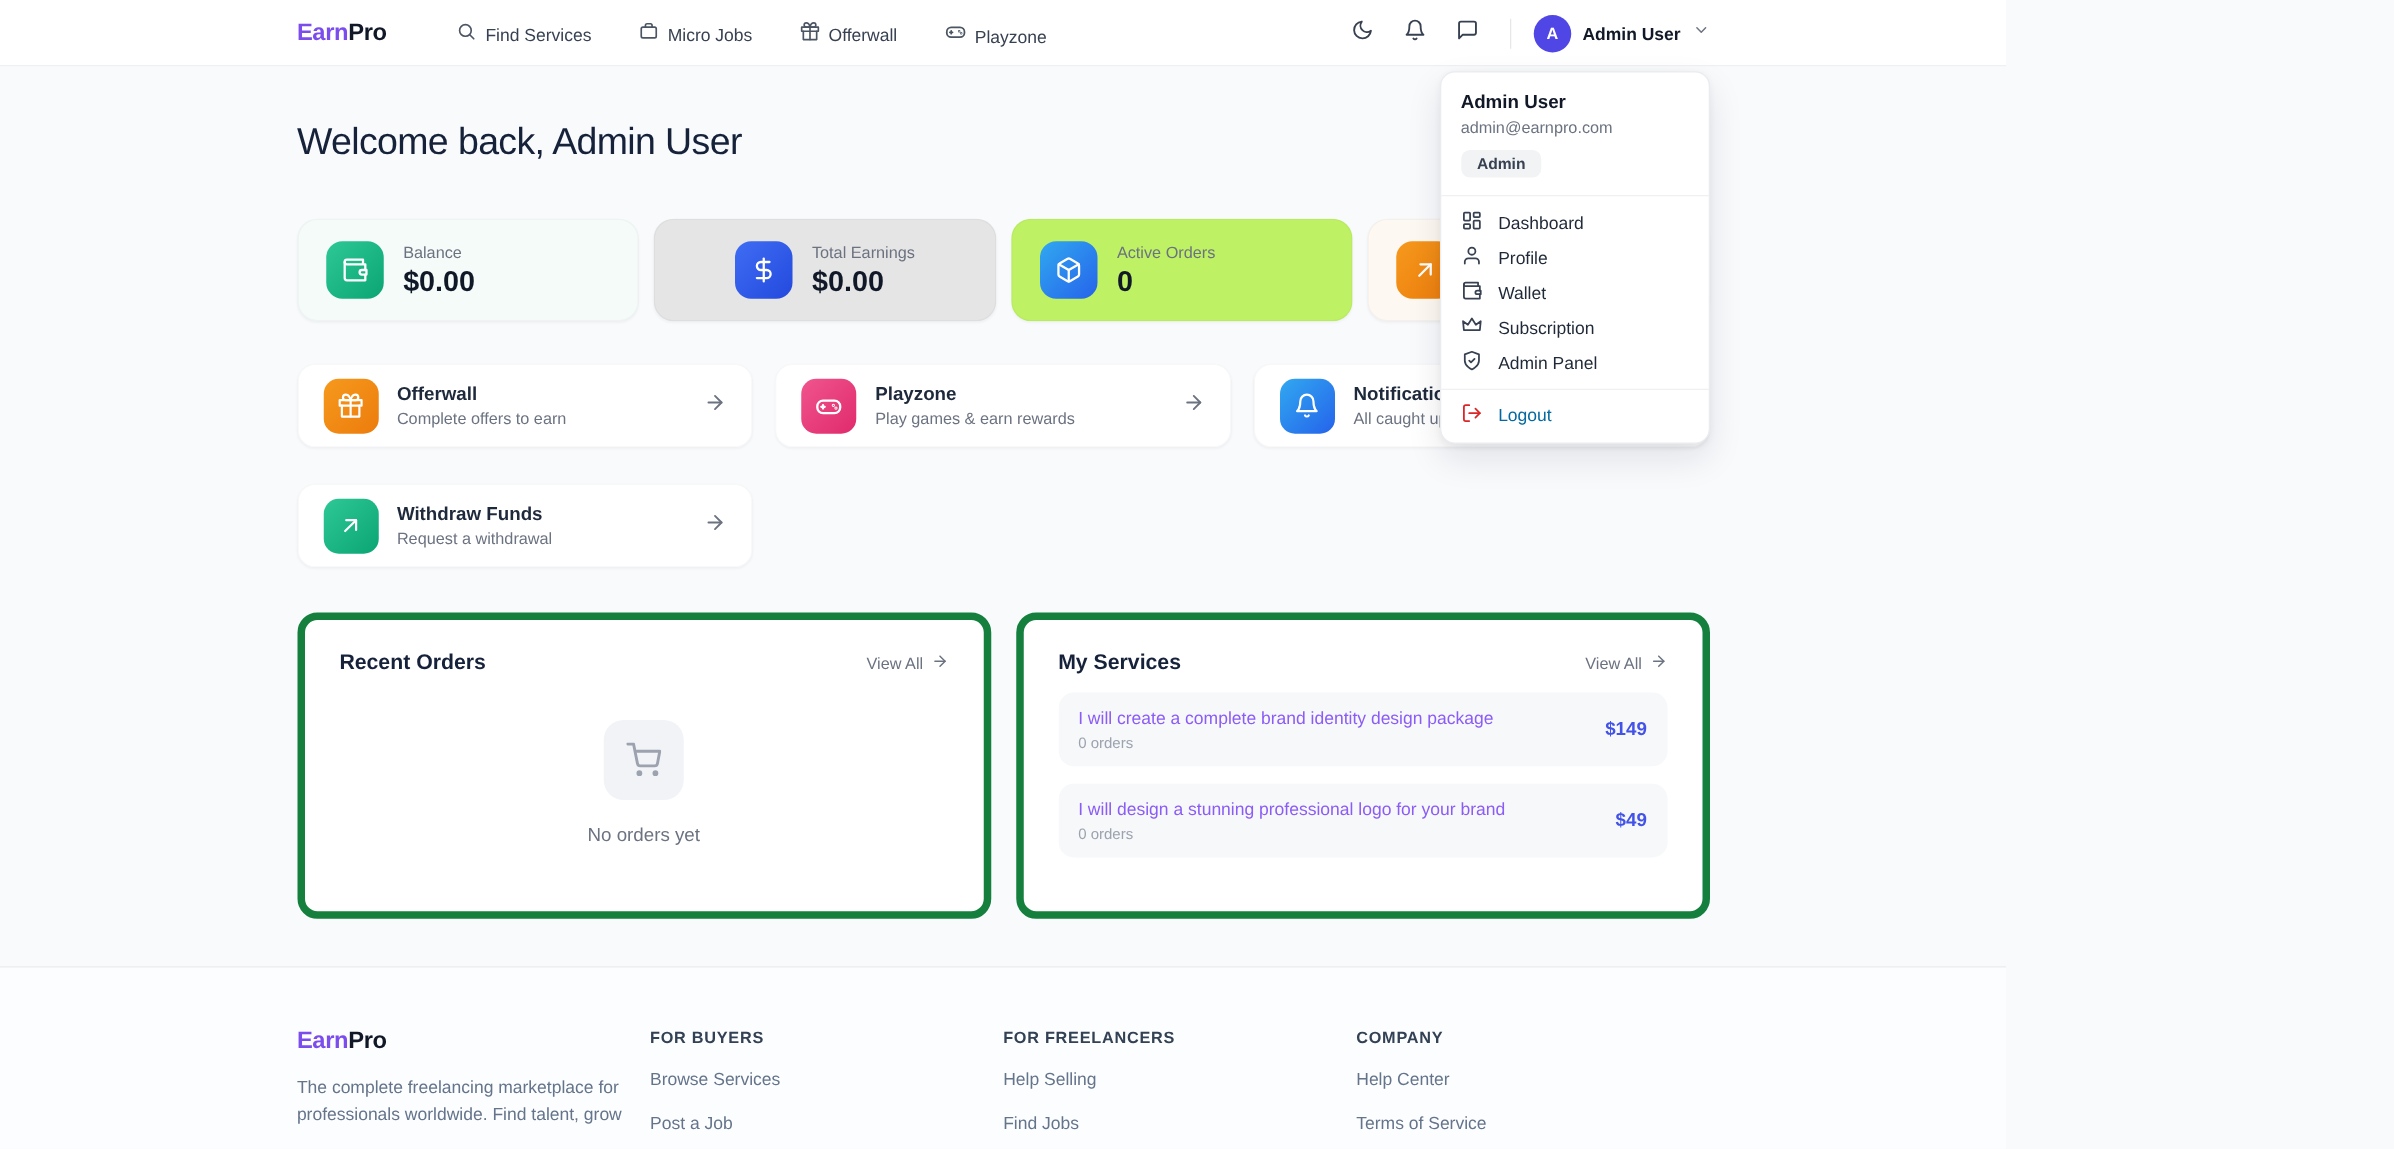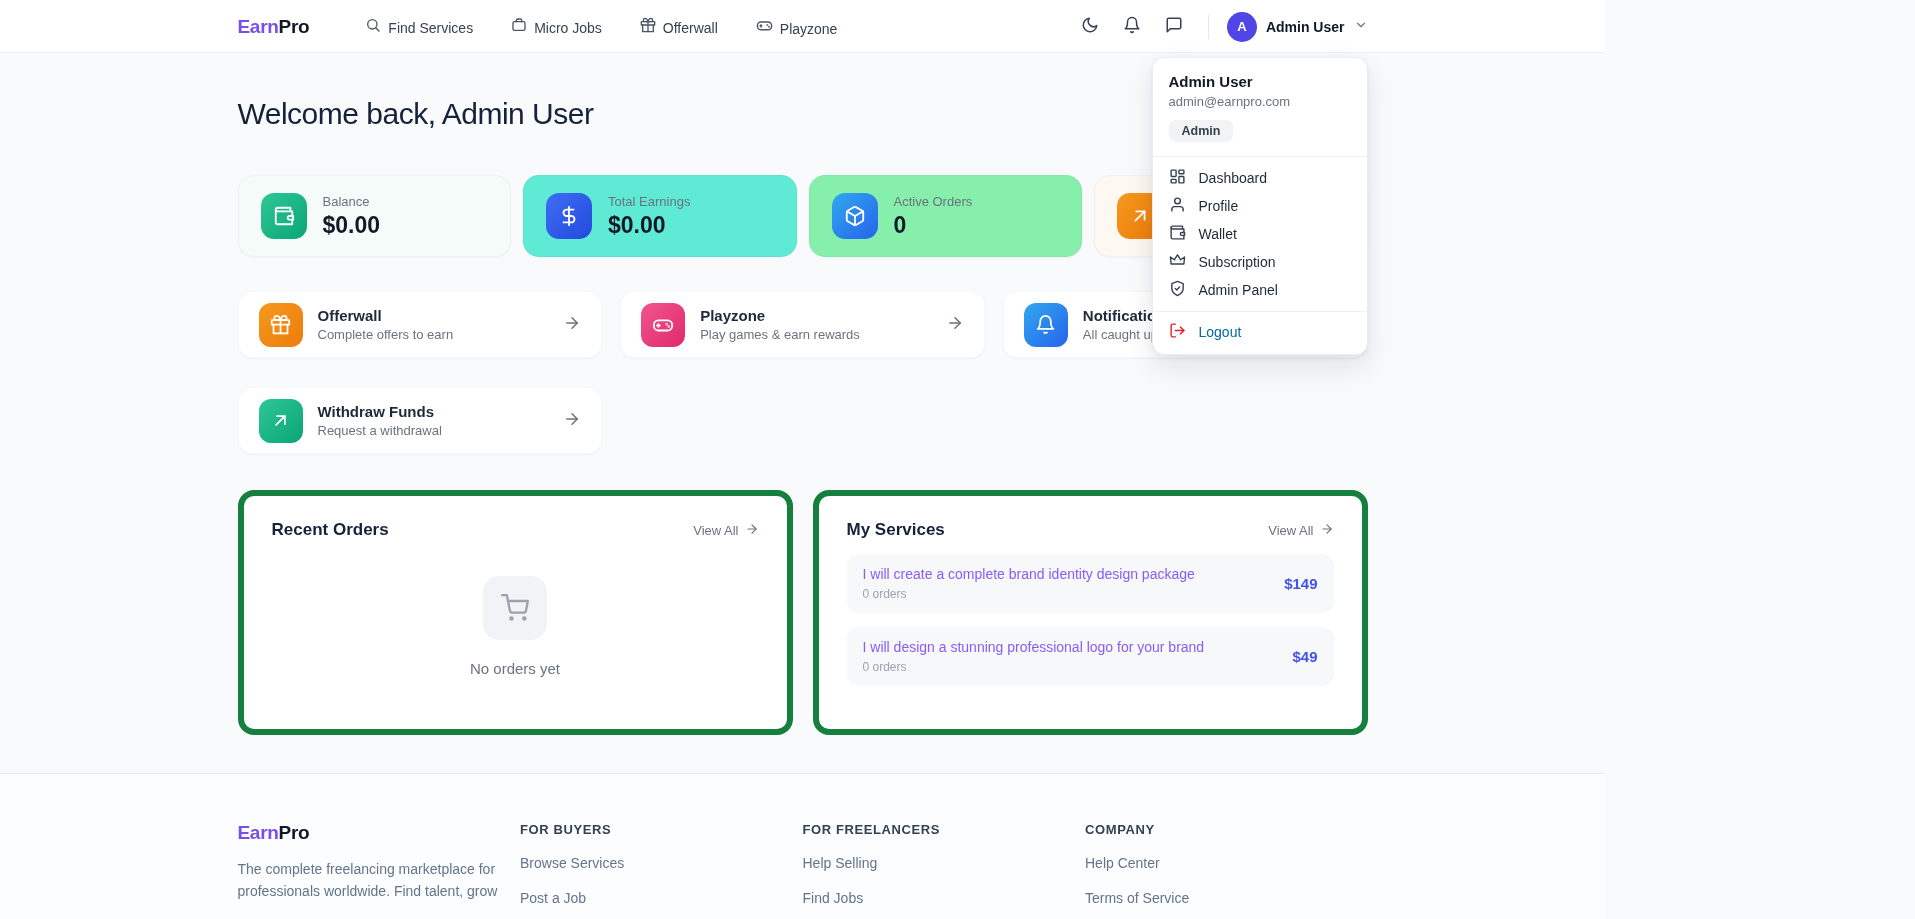--- a/index.html
+++ b/index.html
@@ -38,22 +38,22 @@
   .dd-logout-wrap { padding-top:6px; }
 
   
   .main { width:1130px; margin:0 auto; padding-top:44px; }
   .h1 { font-size:30px; font-weight:400; color:#16213a; letter-spacing:-0.5px; }
   .sub { font-size:14px; color:#6b7280; margin-top:10px; }
 
   .stats { display:grid; grid-template-columns:repeat(4,1fr); gap:12px; margin-top:44px; }
   .stat-card { border-radius:16px; padding:18px 22px; display:flex; align-items:center; gap:16px; box-shadow:0 1px 2px rgba(15,23,42,.04); border:1px solid rgba(15,23,42,.03); background:#fff; height:82px; }
   .stat-card.tint-green { background:#f5fbf8; }
-  .stat-card.tint-indigo { background:#5eead4; }
-  .stat-card.tint-blue { background:#86efac; }
+  .stat-card.tint-indigo { background:#e5e5e5;justify-content:center; }
+  .stat-card.tint-blue { background:#bef264; }
   .stat-card.tint-orange { background:#fdf8f1; }
   .sq { width:46px; height:46px; border-radius:13px; display:flex; align-items:center; justify-content:center; color:#fff; flex:0 0 auto; }
   .g-green { background:linear-gradient(135deg,#2ec796,#0ba573); }
   .g-blue-d { background:linear-gradient(135deg,#3f6df4,#2349dd); }
   .g-blue { background:linear-gradient(135deg,#31a8f0,#2563eb); }
   .g-orange { background:linear-gradient(135deg,#f6991c,#ec7c0d); }
   .g-pink { background:linear-gradient(135deg,#f0558d,#e02a6b); }
   .stat-label { font-size:13px; color:#6b7280; }
   .stat-value { font-size:23px; font-weight:800; color:#111827; margin-top:3px; }
 

